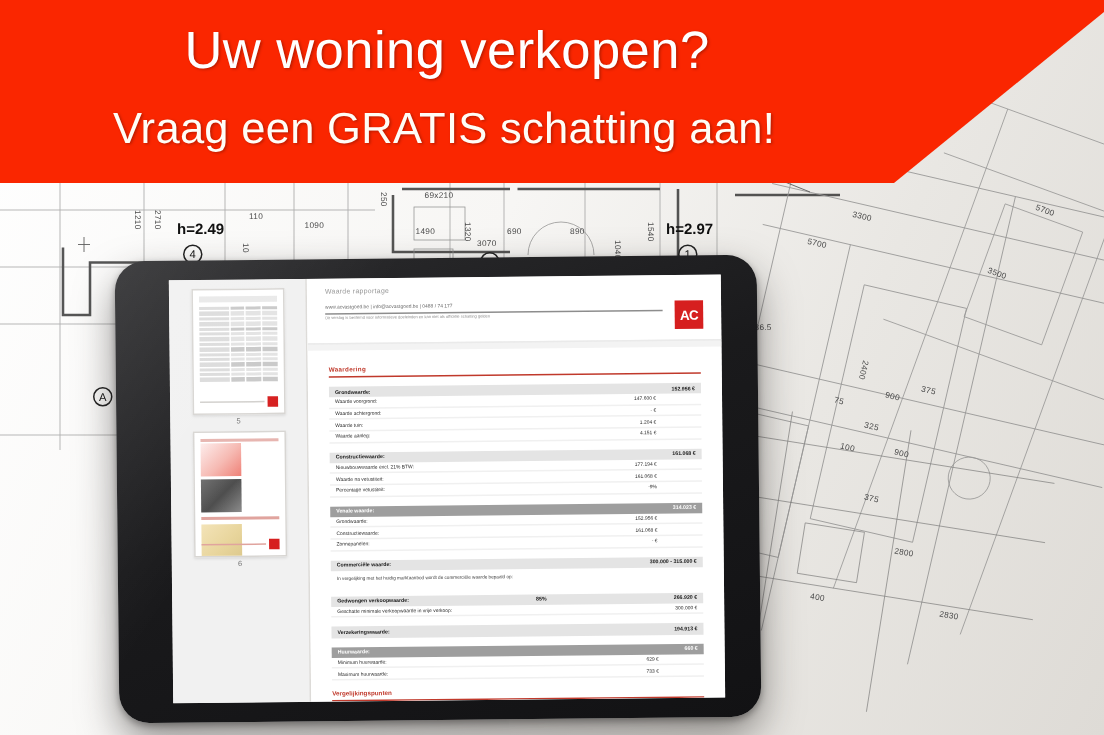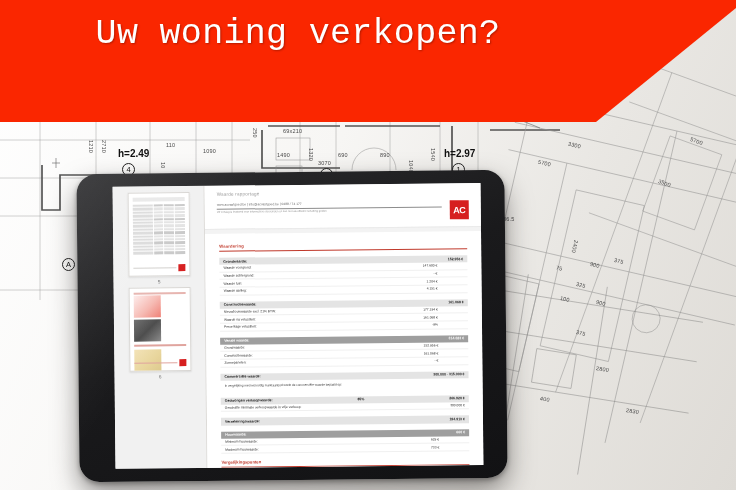--- a/index.html
+++ b/index.html
@@ -51,21 +51,20 @@
     text-align: center; line-height: 11.5px;
   }
 
   
   .banner {
     position: absolute; left: 0; top: 0;
     width: 736px; height: 150px;
     background: var(--red, #fa2600);
     clip-path: polygon(0 0, 736px 0, 736px 8px, 596px 122px, 0 122px);
     z-index: 6;
-    font-family: Liberation Mono, monospace;
   }
   .banner-t1 {
     position: absolute; left: 0; top: 14px; width: 596px;
     text-align: center;
     color: #ffffff;
     font-size: 35px;
     font-weight: normal;
     letter-spacing: .3px;
     text-shadow: 1px 1px 2px rgba(0,0,0,.28);
   }
@@ -333,20 +332,21 @@
   <div class="bp-tag" style="left:596px; top:300px; transform:rotate(13deg);">900</div>
   <div class="bp-tag" style="left:560px; top:296px; transform:rotate(13deg);">100</div>
   <div class="bp-tag" style="left:658px; top:180px; transform:rotate(20deg);">3500</div>
   <div class="bp-tag" style="left:596px; top:366px; transform:rotate(9deg);">2800</div>
   <div class="bp-tag" style="left:540px; top:396px; transform:rotate(9deg);">400</div>
   <div class="bp-tag" style="left:576px; top:330px; transform:rotate(13deg);">375</div>
   <div class="bp-tag" style="left:626px; top:408px; transform:rotate(9deg);">2830</div>
 
   <div class="banner">
     <div class="banner-t1">Uw woning verkopen?</div>
+    <div class="banner-t2">Vraag een GRATIS schatting aan!</div>
   </div>
 
   <div class="tablet">
     <div class="screen">
 
       <div class="pdf-rail">
 
         <div class="thumb-wrap">
           <div class="thumb">
             <div class="t-head"></div>

